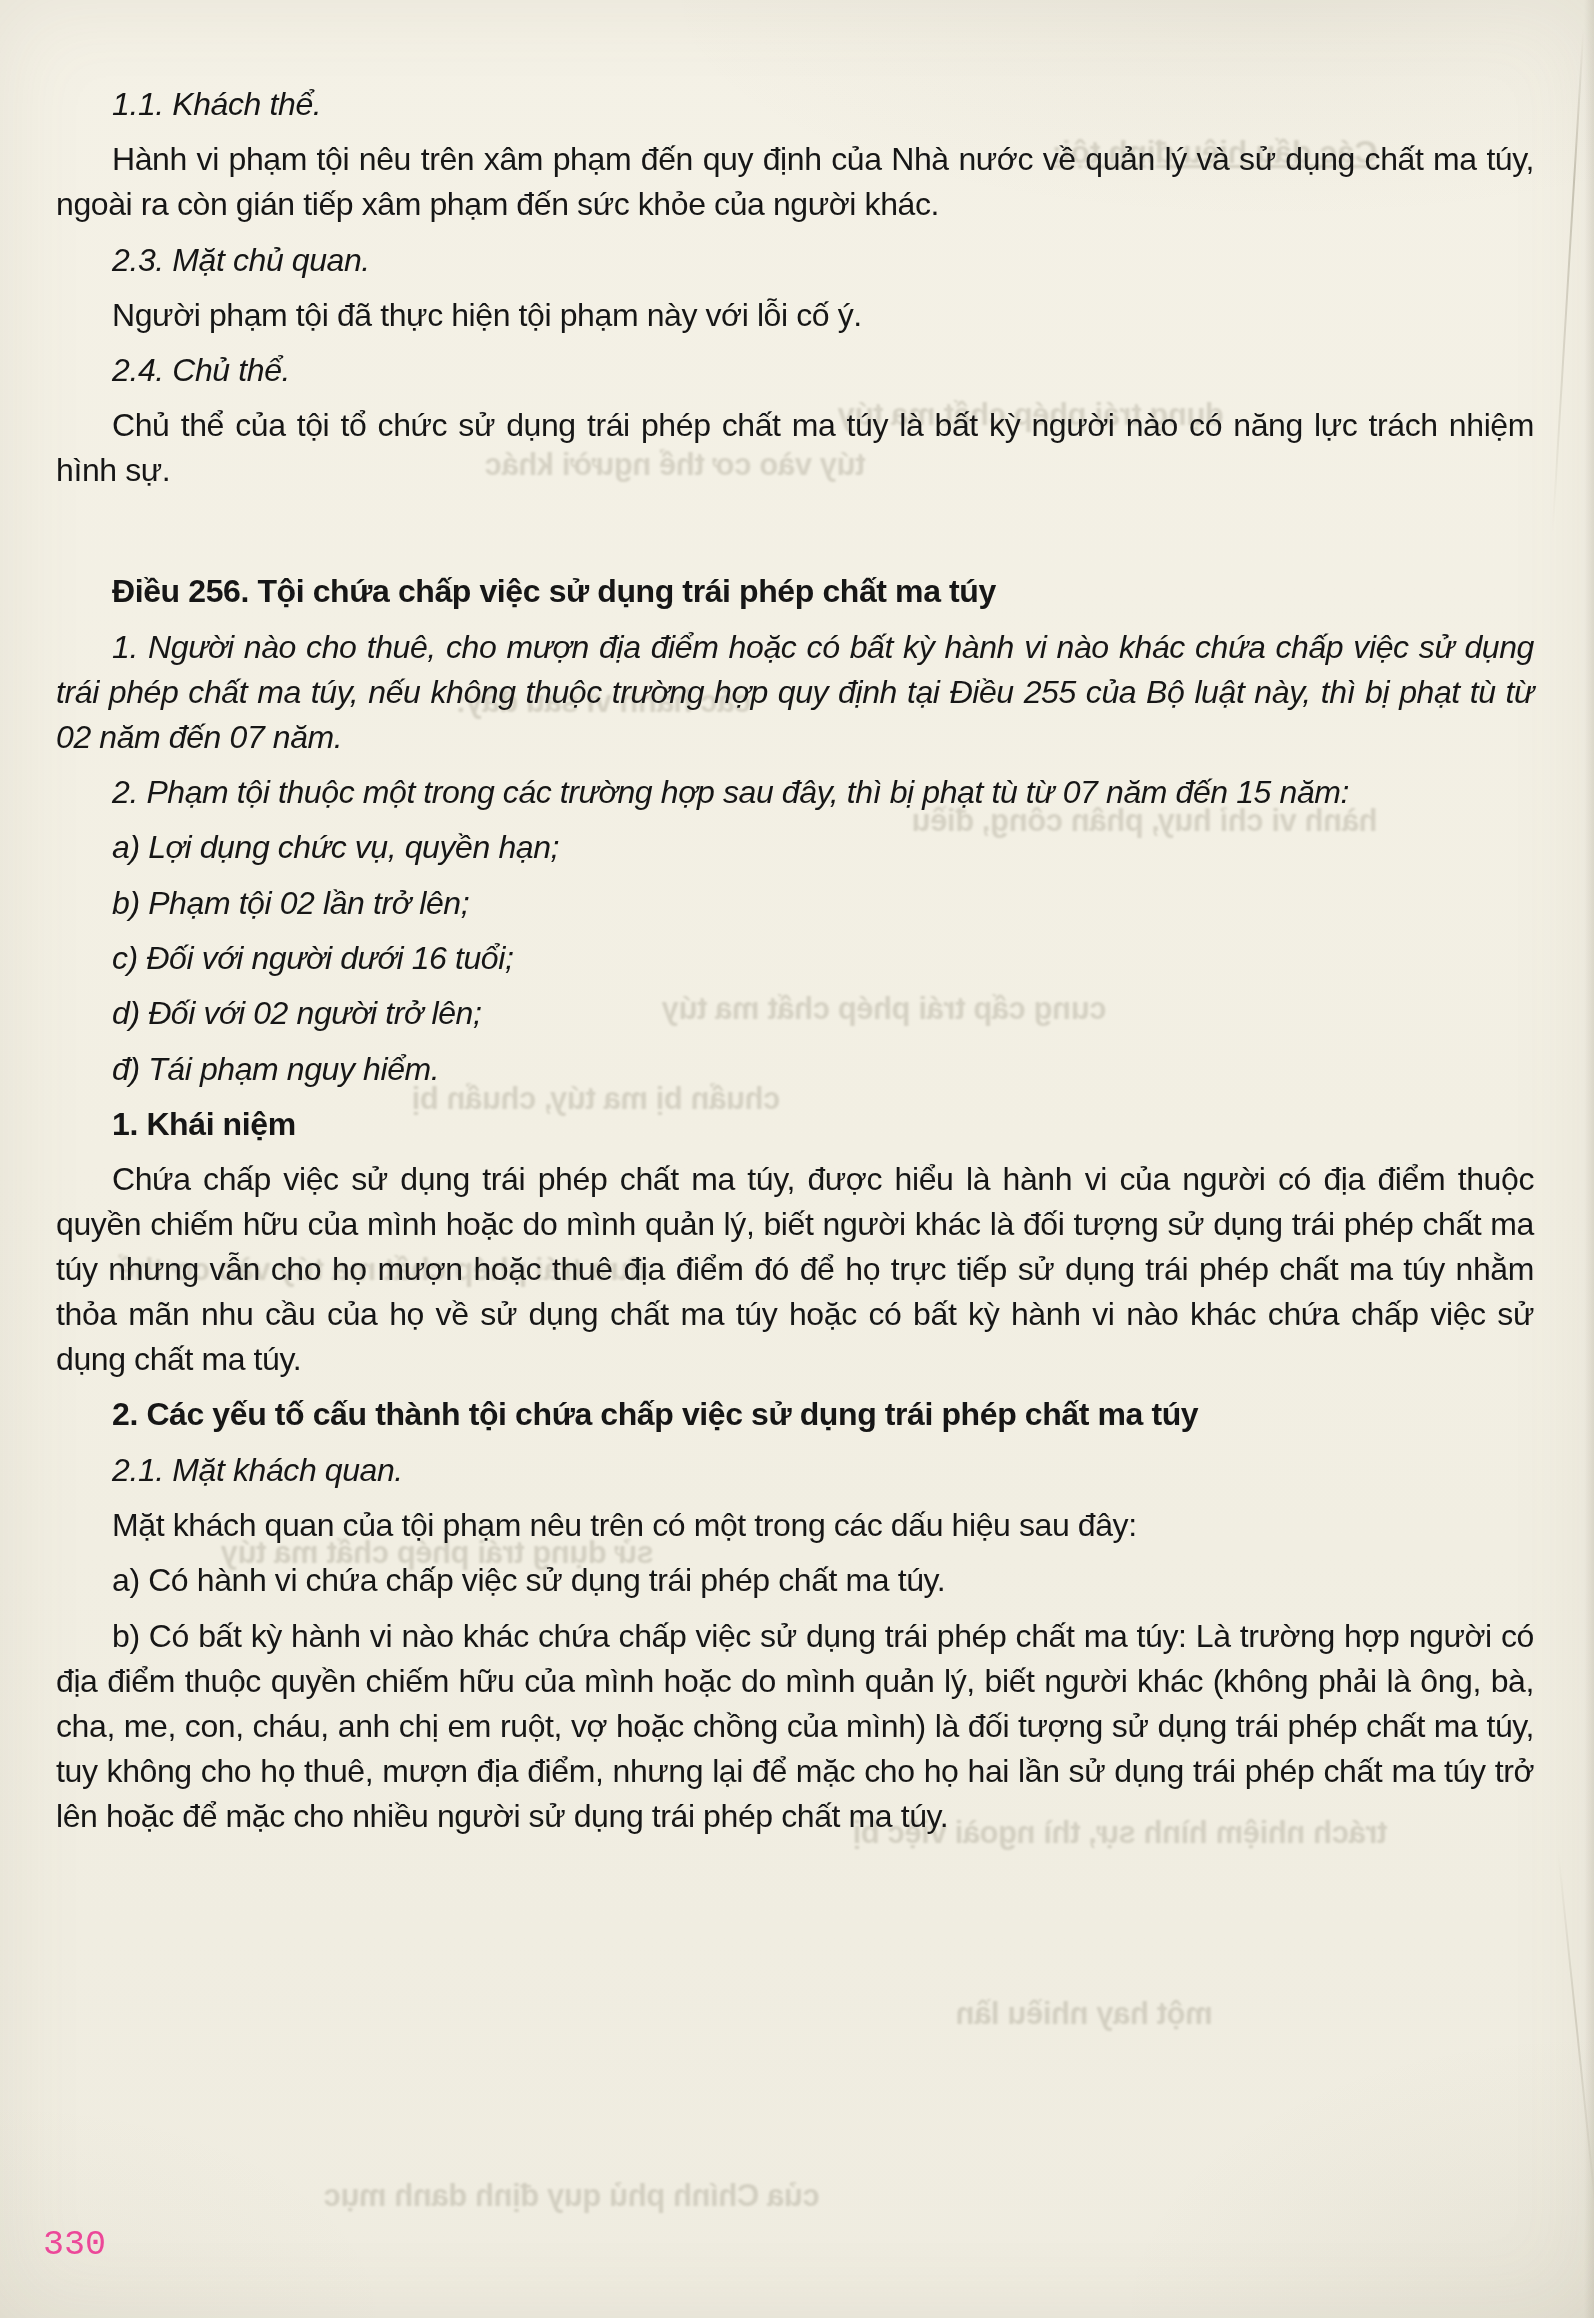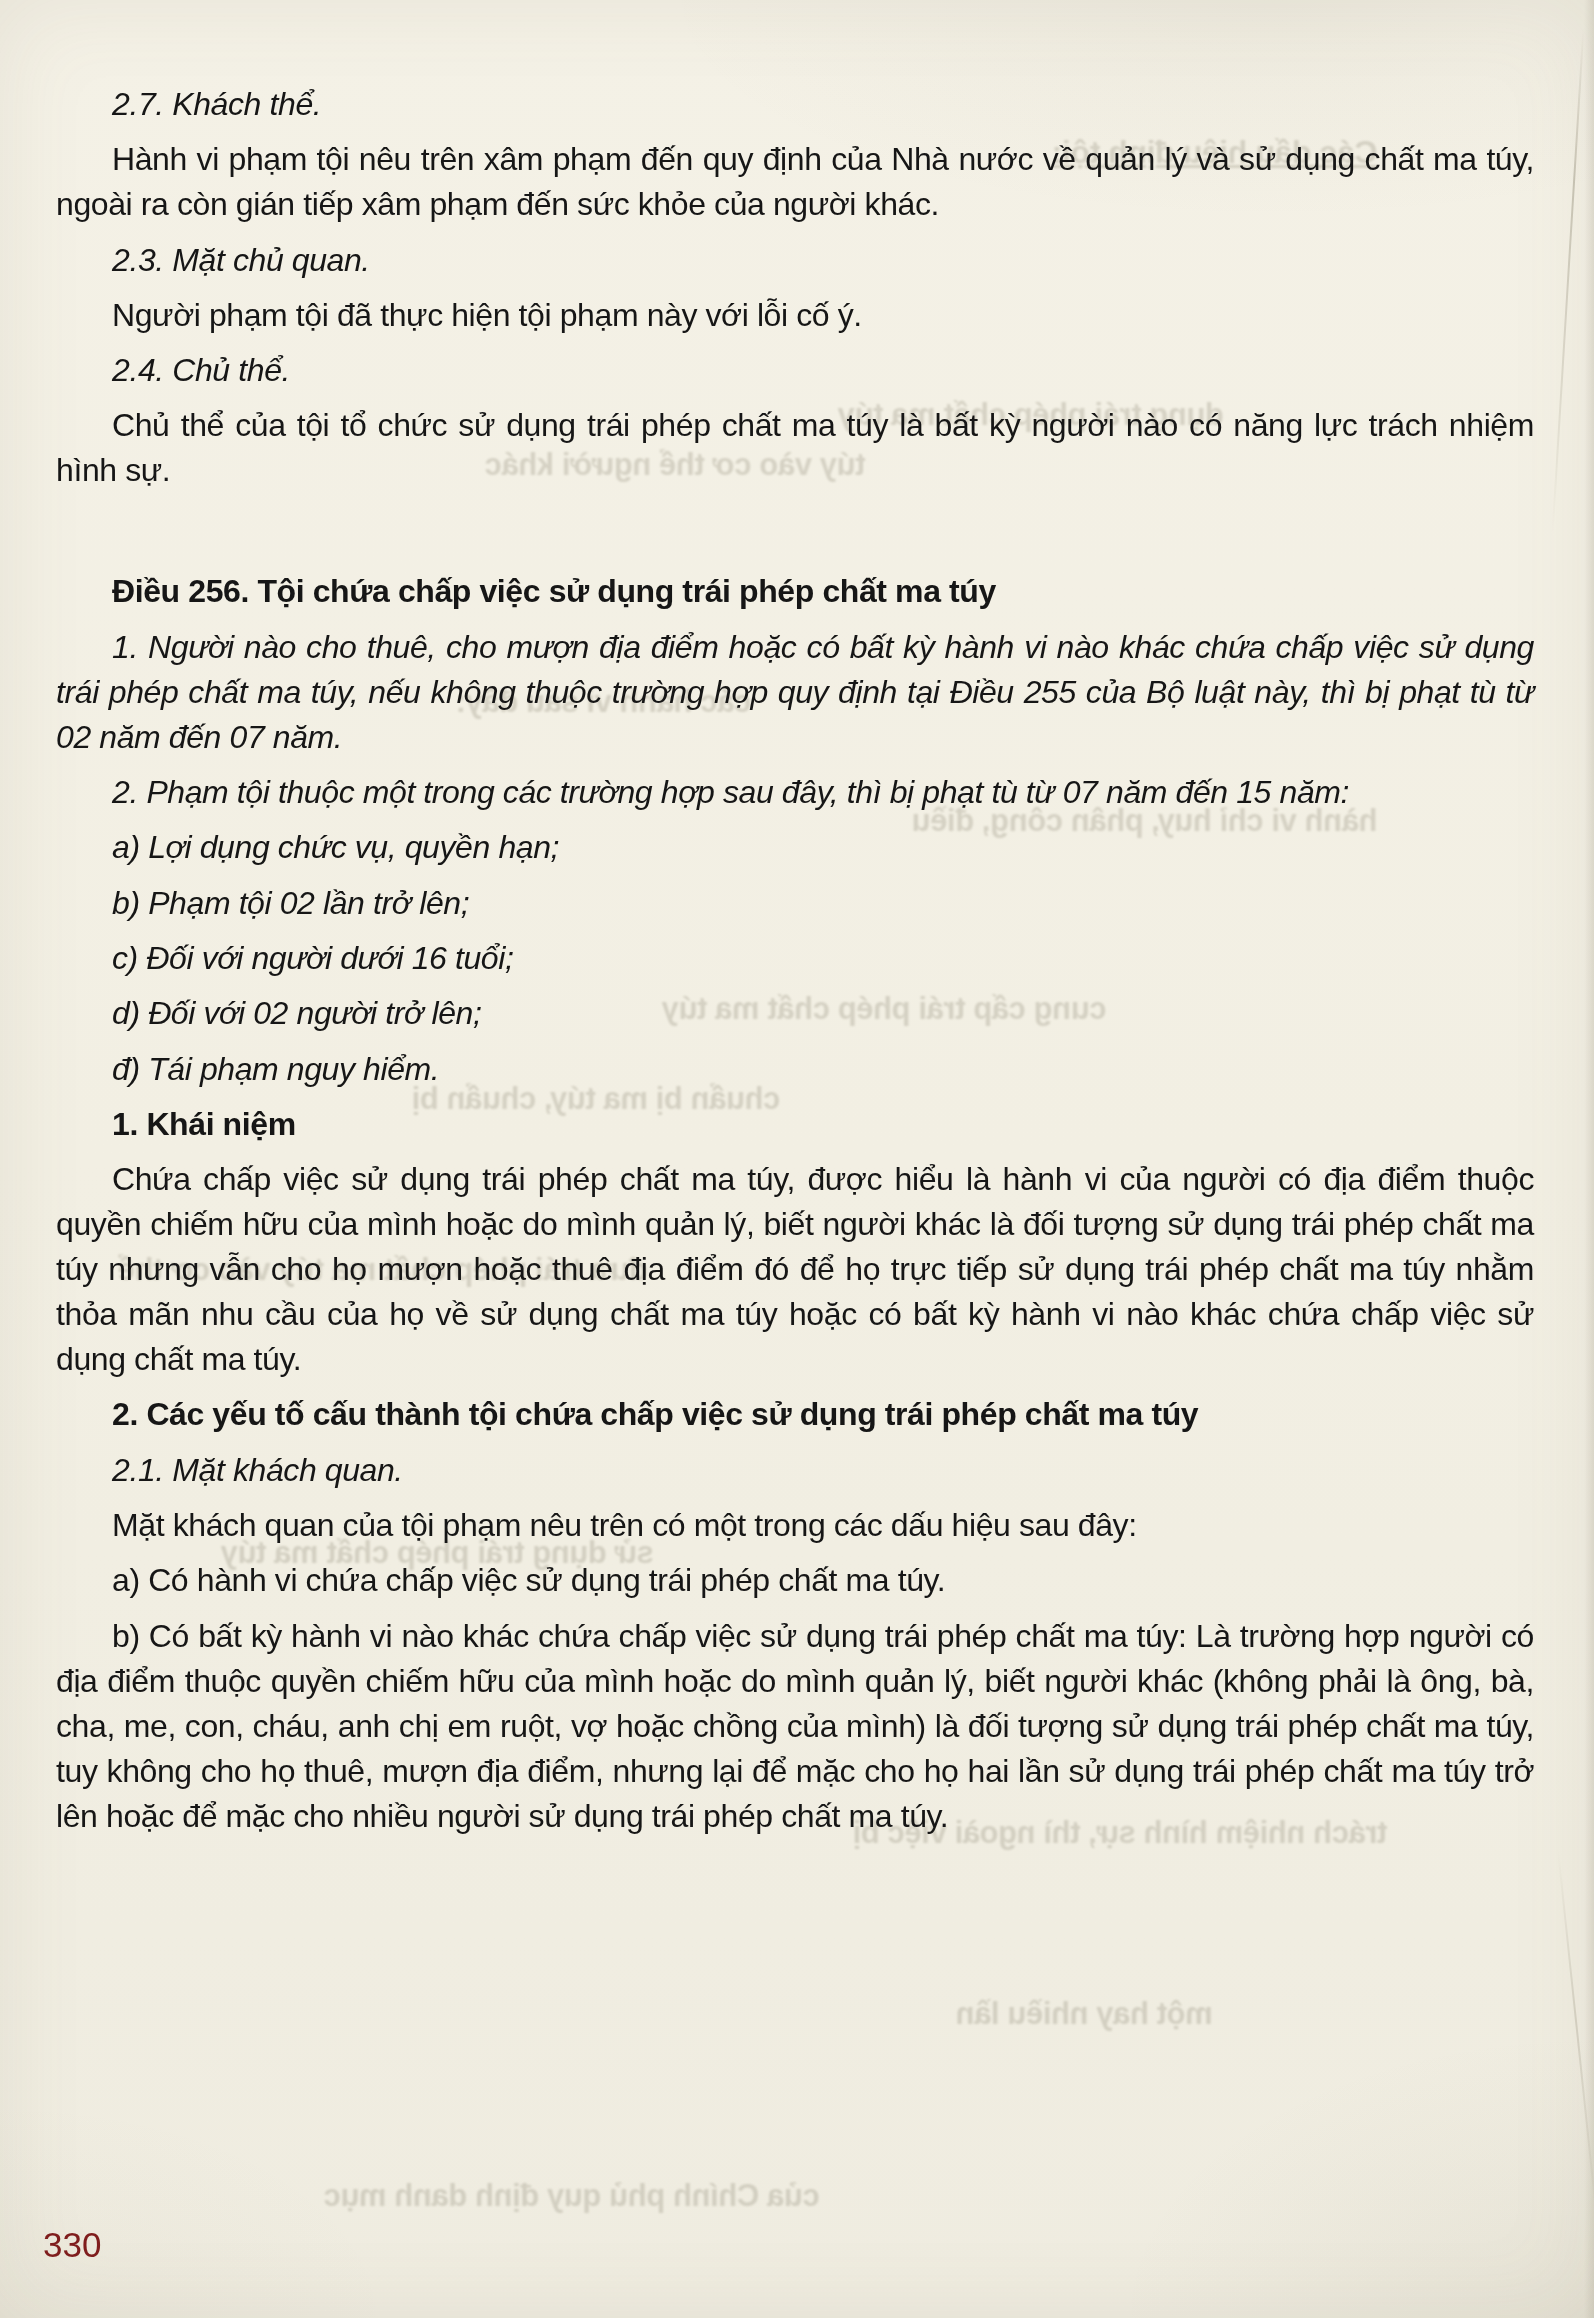--- a/index.html
+++ b/index.html
@@ -41,23 +41,23 @@
   .underline-wrap {
     display: inline-block;
     border-bottom: 3.7px solid #141414;
     padding-bottom: 2.2px;
   }
 
   .page-number {
     position: absolute;
     left: 43px;
     top: 2225px;
-    font-family: Liberation Sans, sans-serif;
+    font-family: Liberation Mono, monospace;
     font-size: 35px;
-    color: #7f1d1d;
+    color: #ec4899;
     z-index: 2;
   }
 
   
   .bleed {
     position: absolute;
     transform: scaleX(-1);
     font-weight: 600;
     color: rgba(122,117,97,0.55);
     opacity: 0.45;
@@ -111,21 +111,21 @@
 <span class="bleed" style="left:662px;  top:991px;">cung cấp trái phép chất ma túy</span>
 <span class="bleed" style="left:412px;  top:1081px;">chuẩn bị ma túy, chuẩn bị</span>
 <span class="bleed" style="left:118px;  top:1252px;">đưa trái phép chất ma túy vào cơ thể</span>
 <span class="bleed" style="left:221px;  top:1535px;">sử dụng trái phép chất ma túy</span>
 <span class="bleed" style="left:853px; top:1815px;">trách nhiệm hình sự, thì ngoài việc bị</span>
 <span class="bleed" style="left:956px; top:1996px;">một hay nhiều lần</span>
 <span class="bleed" style="left:324px;  top:2178px;">của Chính phủ quy định danh mục</span>
 
 <div class="page-content">
 
-  <p class="p it single">2.7. Khách thể.</p>
+  <p class="p it single">1.1. Khách thể.</p>
   <p class="p">Hành vi phạm tội nêu trên xâm phạm đến quy định của Nhà nước về quản lý và sử dụng chất ma túy, ngoài ra còn gián tiếp xâm phạm đến sức khỏe của người khác.</p>
 
   <p class="p it single">2.3. Mặt chủ quan.</p>
   <p class="p single">Người phạm tội đã thực hiện tội phạm này với lỗi cố ý.</p>
 
   <p class="p it single">2.4. Chủ thể.</p>
   <p class="p">Chủ thể của tội tổ chức sử dụng trái phép chất ma túy là bất kỳ người nào có năng lực trách nhiệm hình sự.</p>
 
   <p class="p b single gap-article">Điều 256. Tội chứa chấp việc sử dụng trái phép chất ma túy</p>
 

